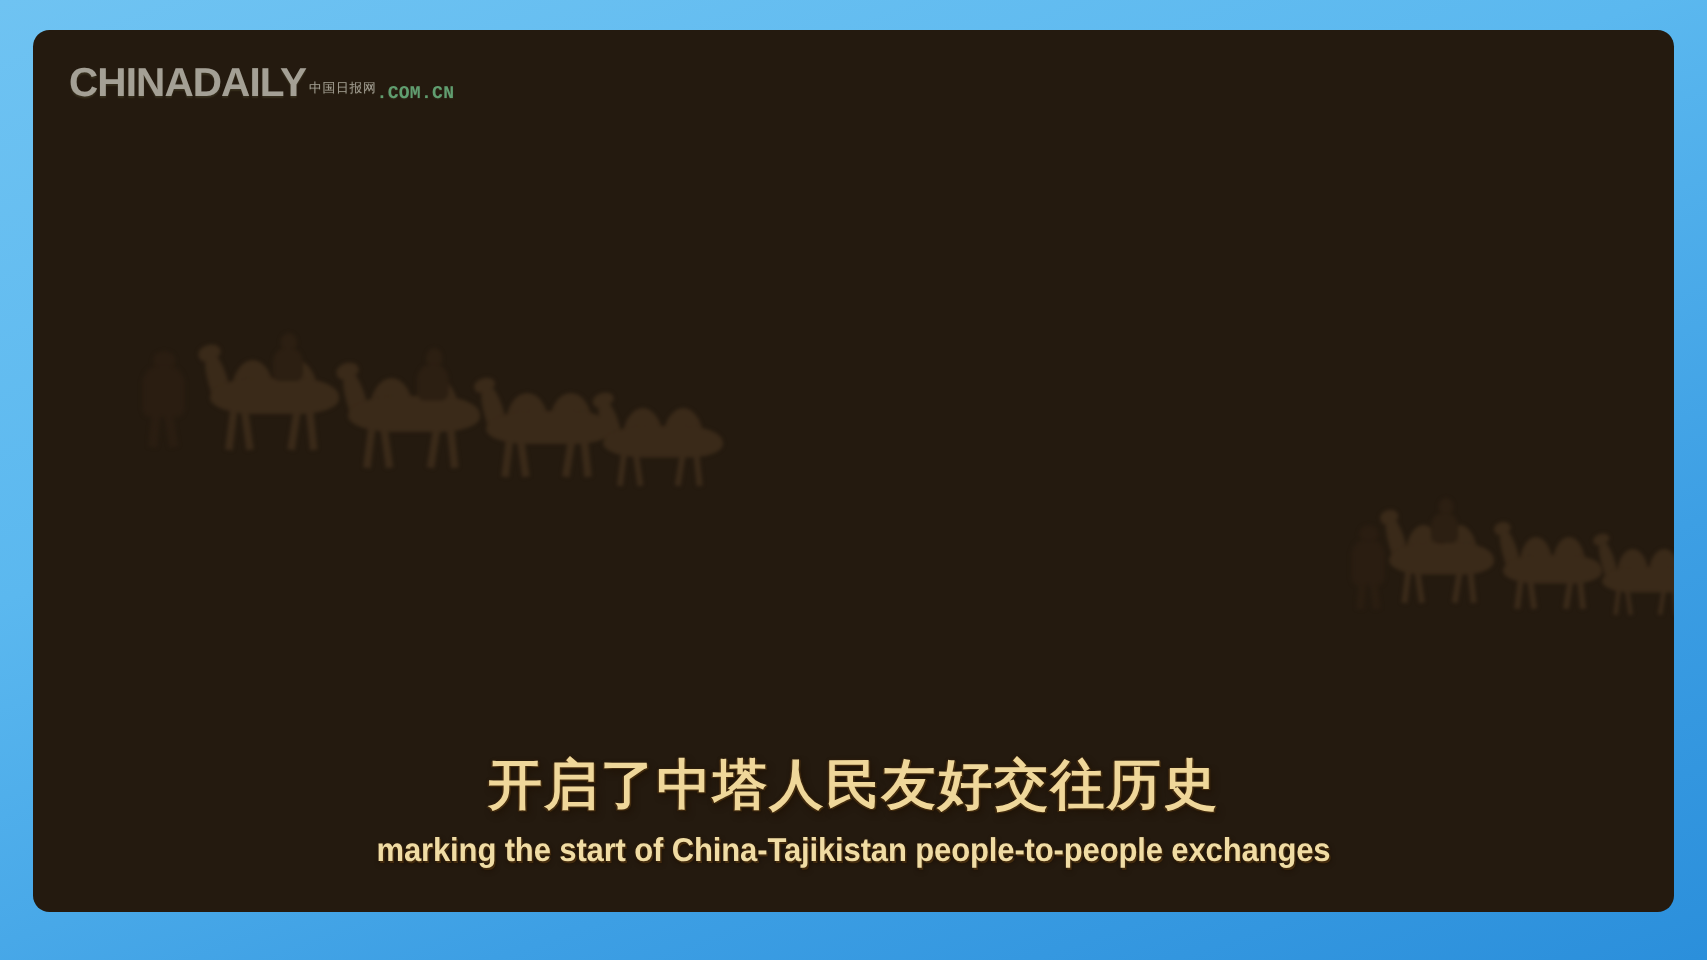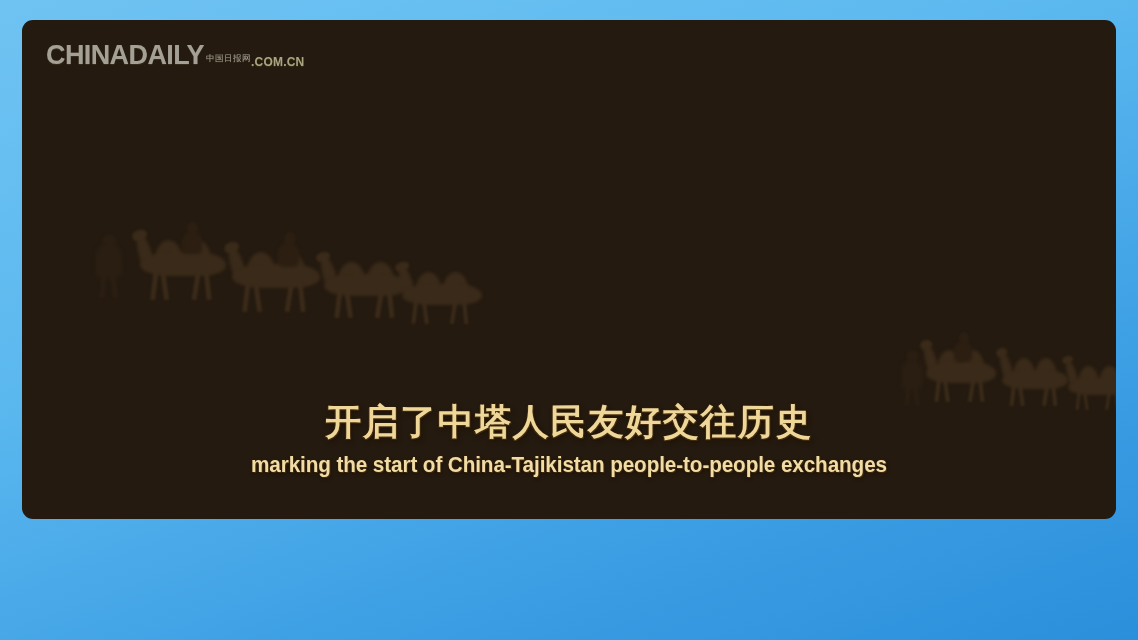--- a/index.html
+++ b/index.html
@@ -19,21 +19,21 @@
                 #6FC3F2 0%,
                 #5BB8EF 38%,
                 #3D9FE4 72%,
                 #2B8FDB 100%);
   }
 
   
   #video-stage {
     position:absolute;
     left:22px; top:20px;
-    width:1094px; height:499px;
+    width:1094px; height:588px;
     border-radius:11px;
     overflow:hidden;
     background:#241A0F;
   }
 
   
   .sky {
     position:absolute; inset:0;
     background:linear-gradient(178deg,
       #DEDCB6 0%,
@@ -208,33 +208,33 @@
     margin-left:2px; margin-bottom:1px;
     line-height:1;
   }
   #wm-cn {
     font-size:8.5px;
     color:#F0F0E4;
     letter-spacing:.5px;
     text-shadow:0 1px 1px rgba(90,85,55,.5);
   }
   #wm-dom {
-    font-family:Liberation Sans, sans-serif;
+    font-family:Liberation Mono, monospace;
     font-weight:bold;
     font-size:12px;
-    color:#fef9c3;
+    color:#86efac;
     letter-spacing:.2px;
     margin-top:2px;
     text-shadow:0 1px 1px rgba(90,85,55,.5);
   }
 
   
   #subtitles {
     position:absolute;
-    left:0; right:0; bottom:42px;
+    left:0; right:0; bottom:29px;
     text-align:center;
     user-select:none;
   }
   #subtitle-cn {
     font-family:"DejaVu Sans", sans-serif;
     font-weight:bold;
     font-size:36px;
     letter-spacing:1.5px;
     color:#EFD79A;
     text-shadow:

